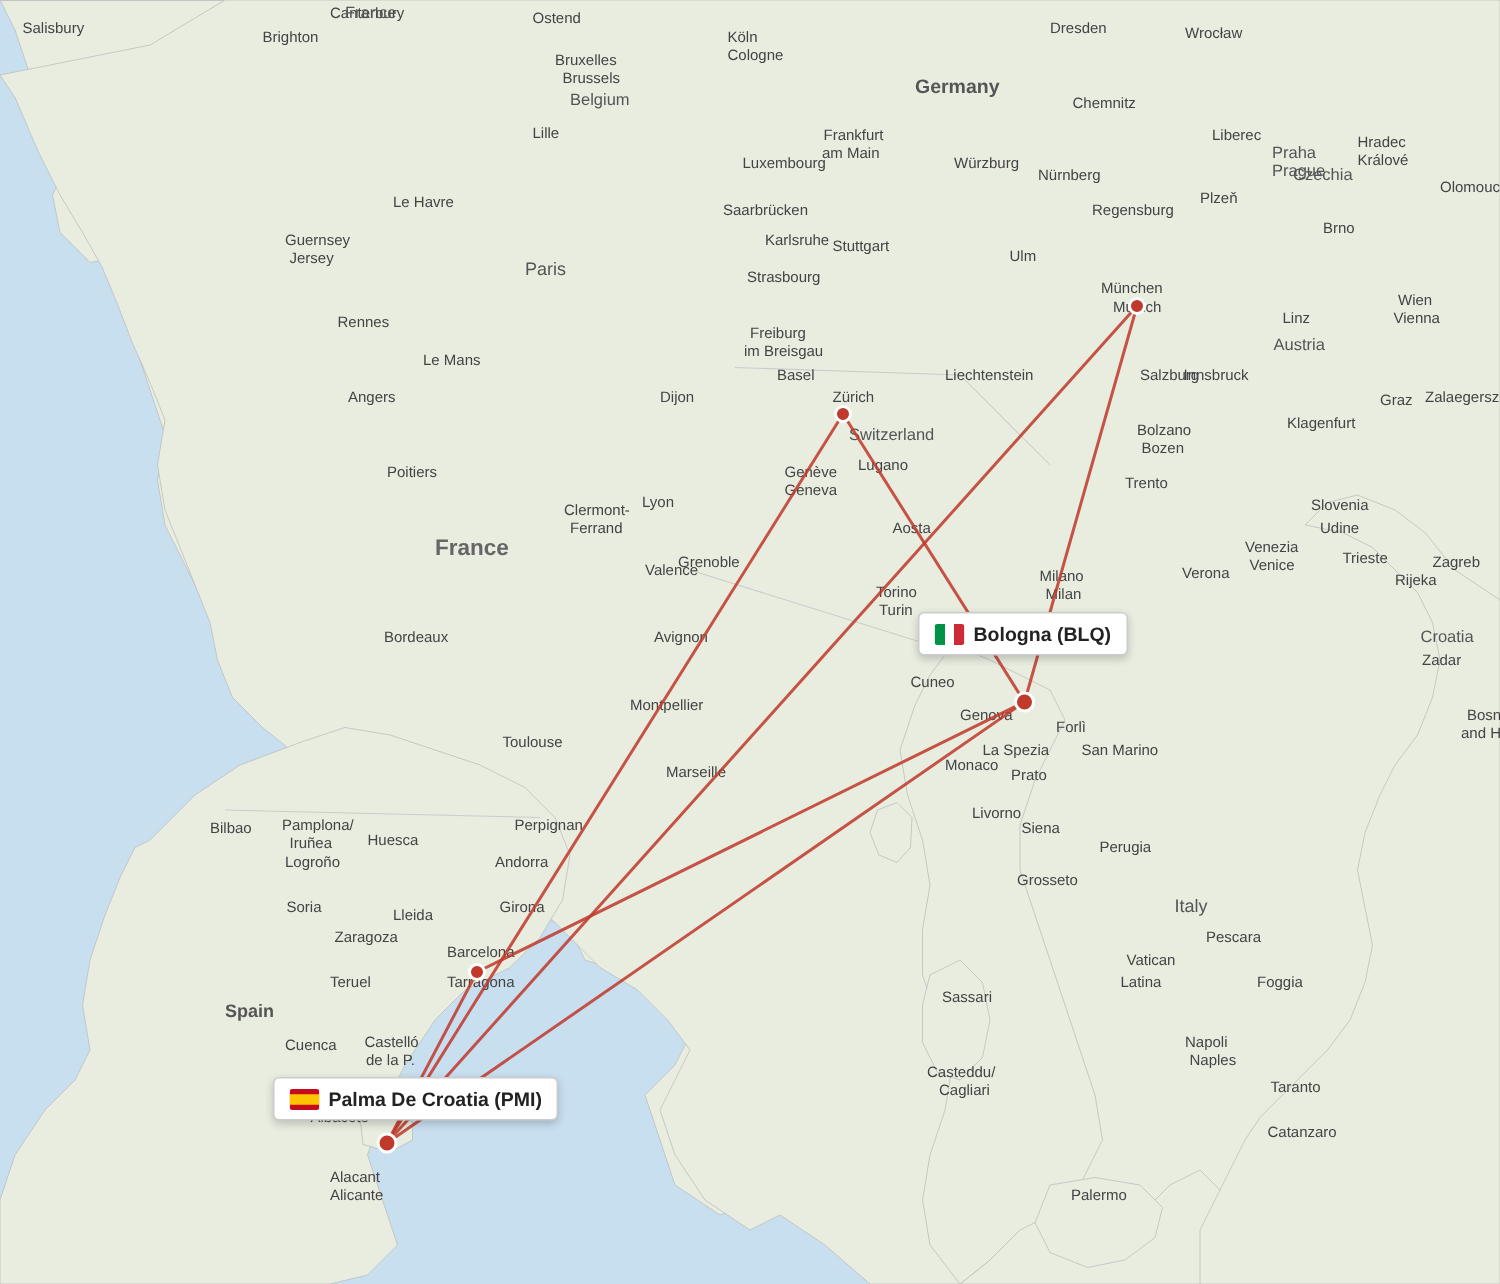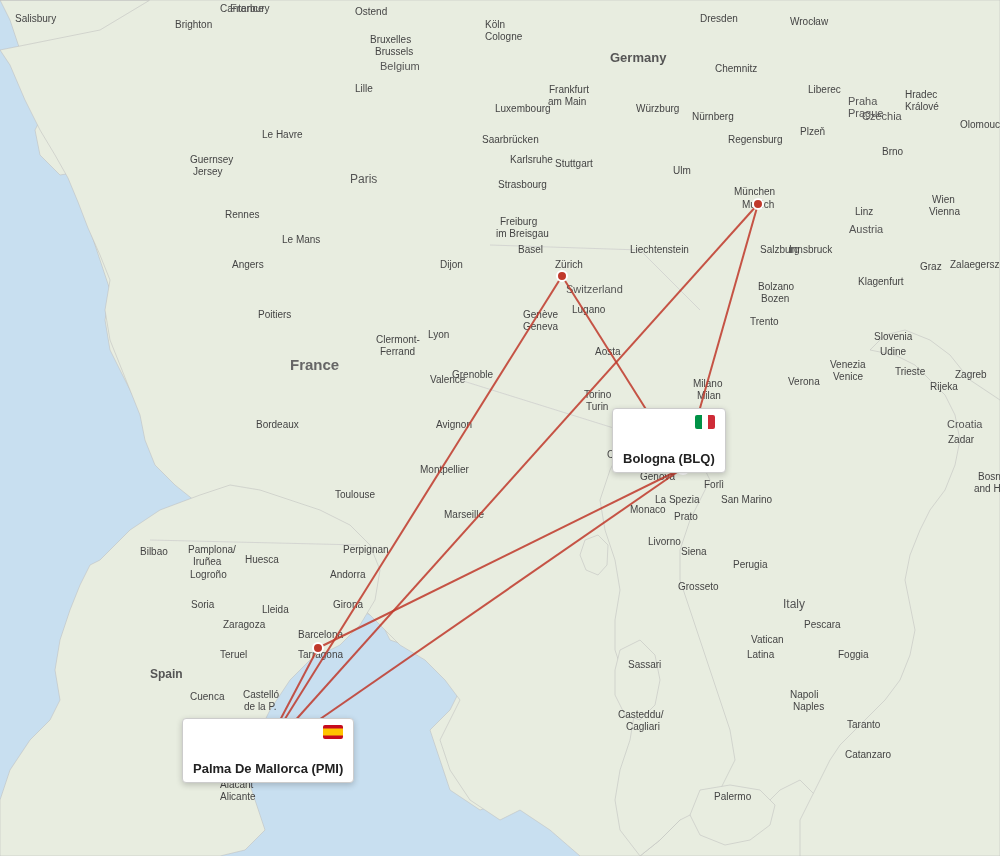--- a/index.html
+++ b/index.html
@@ -24,26 +24,25 @@
     .airport-tooltip {
       position: absolute;
       background: white;
       border: 1px solid #ccc;
       border-radius: 4px;
       padding: 6px 10px;
       font-size: 13px;
       font-weight: 600;
       color: #222;
       display: flex;
-      align-items: flex-end;
-      gap: 22px;
+      align-items: center;
+      gap: 6px;
       box-shadow: 0 2px 6px rgba(0,0,0,0.2);
       white-space: nowrap;
       z-index: 10;
-      flex-direction: column;
     }
 
     .flag-icon {
       width: 20px;
       height: 14px;
       display: inline-block;
       border-radius: 2px;
       overflow: hidden;
       flex-shrink: 0;
     }
@@ -290,15 +289,15 @@
   </div>
 
   <div class="airport-tooltip" style="left: 182px; top: 718px;">
 
     <span class="flag-icon">
       <svg width="20" height="14" viewBox="0 0 20 14">
         <rect x="0" y="0" width="20" height="14" fill="#c60b1e"></rect>
         <rect x="0" y="3.5" width="20" height="7" fill="#ffc400"></rect>
       </svg>
     </span>
-    <span>Palma De Mallorca (PMI)</span>
+    <span>Palma De Croatia (PMI)</span>
   </div>
 </div>
 
 </body></html>

